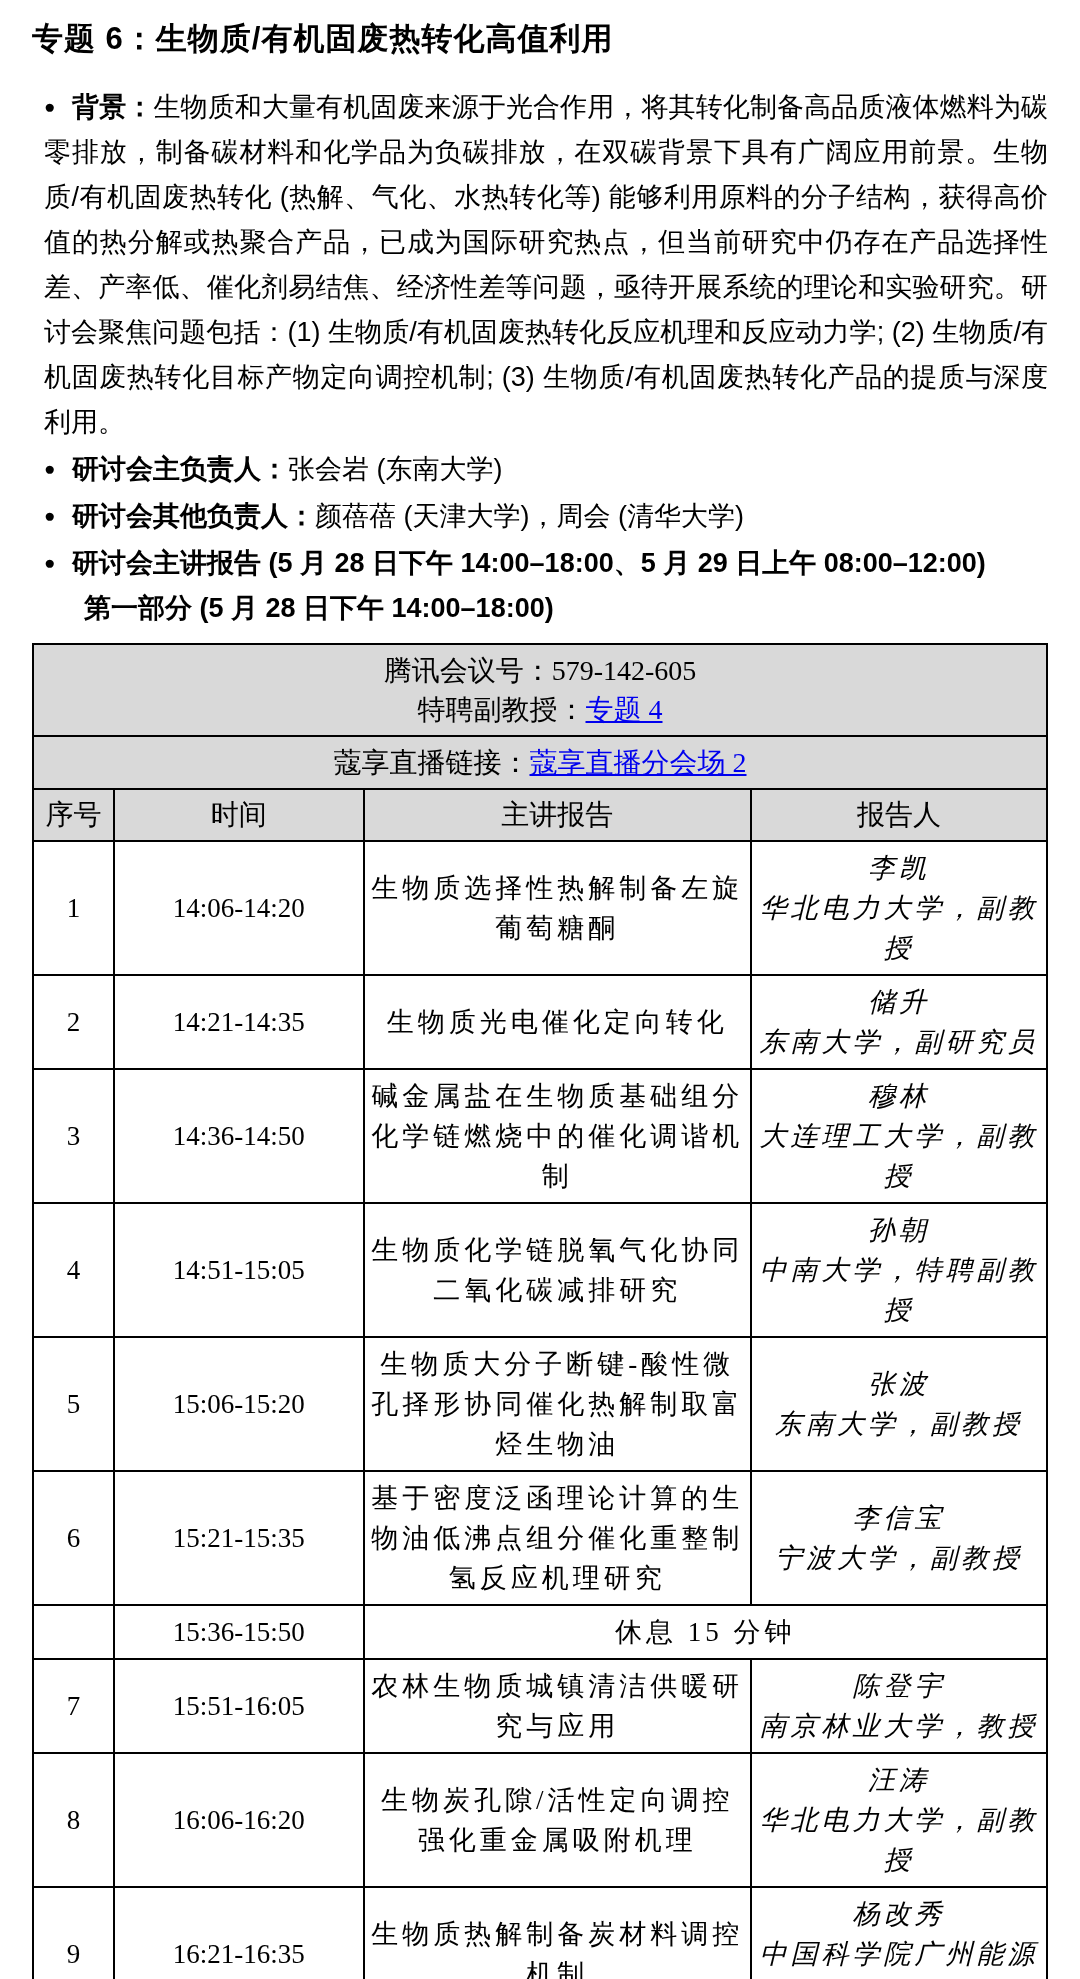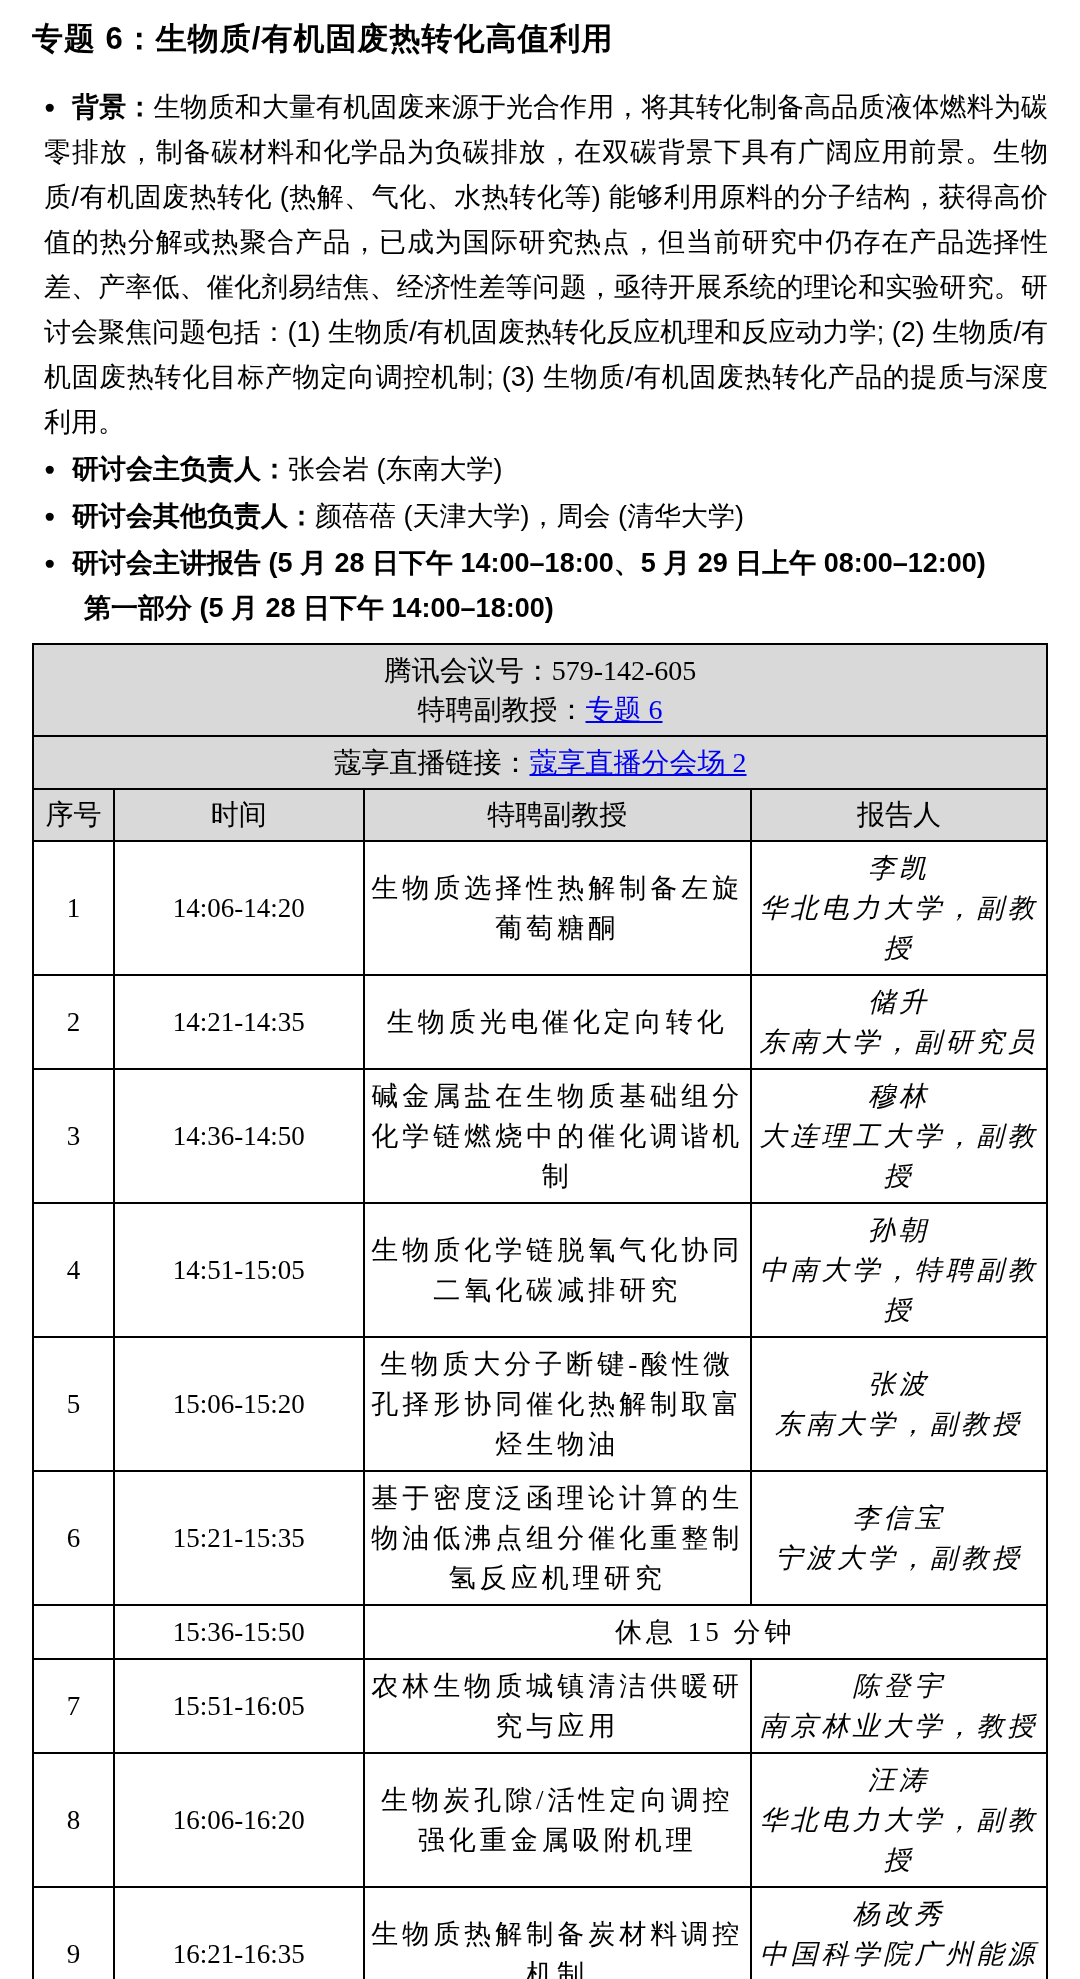--- a/index.html
+++ b/index.html
@@ -128,33 +128,33 @@
       <col style="width:8%">
       <col style="width:24.6%">
       <col style="width:38.2%">
       <col style="width:29.2%">
     </colgroup>
     <tbody>
       <tr class="info-row">
         <td colspan="4">
           <div>腾讯会议号：579-142-605</div>
           <div>
-            <span>特聘副教授：</span><a class="doc-link">专题 6</a>
+            <span>特聘副教授：</span><a class="doc-link">专题 4</a>
           </div>
         </td>
       </tr>
       <tr class="info-row">
         <td colspan="4">
           <span>蔻享直播链接：</span><a class="doc-link">蔻享直播分会场 2</a>
         </td>
       </tr>
       <tr class="head-row">
         <th>序号</th>
         <th>时间</th>
-        <th>特聘副教授</th>
+        <th>主讲报告</th>
         <th>报告人</th>
       </tr>
     </tbody>
     <tbody>
         <tr>
           <td class="c-no">1</td>
           <td class="c-time">14:06-14:20</td>
           <td class="c-title">生物质选择性热解制备左旋葡萄糖酮</td>
           <td class="c-speaker">
             <div>李凯</div>

